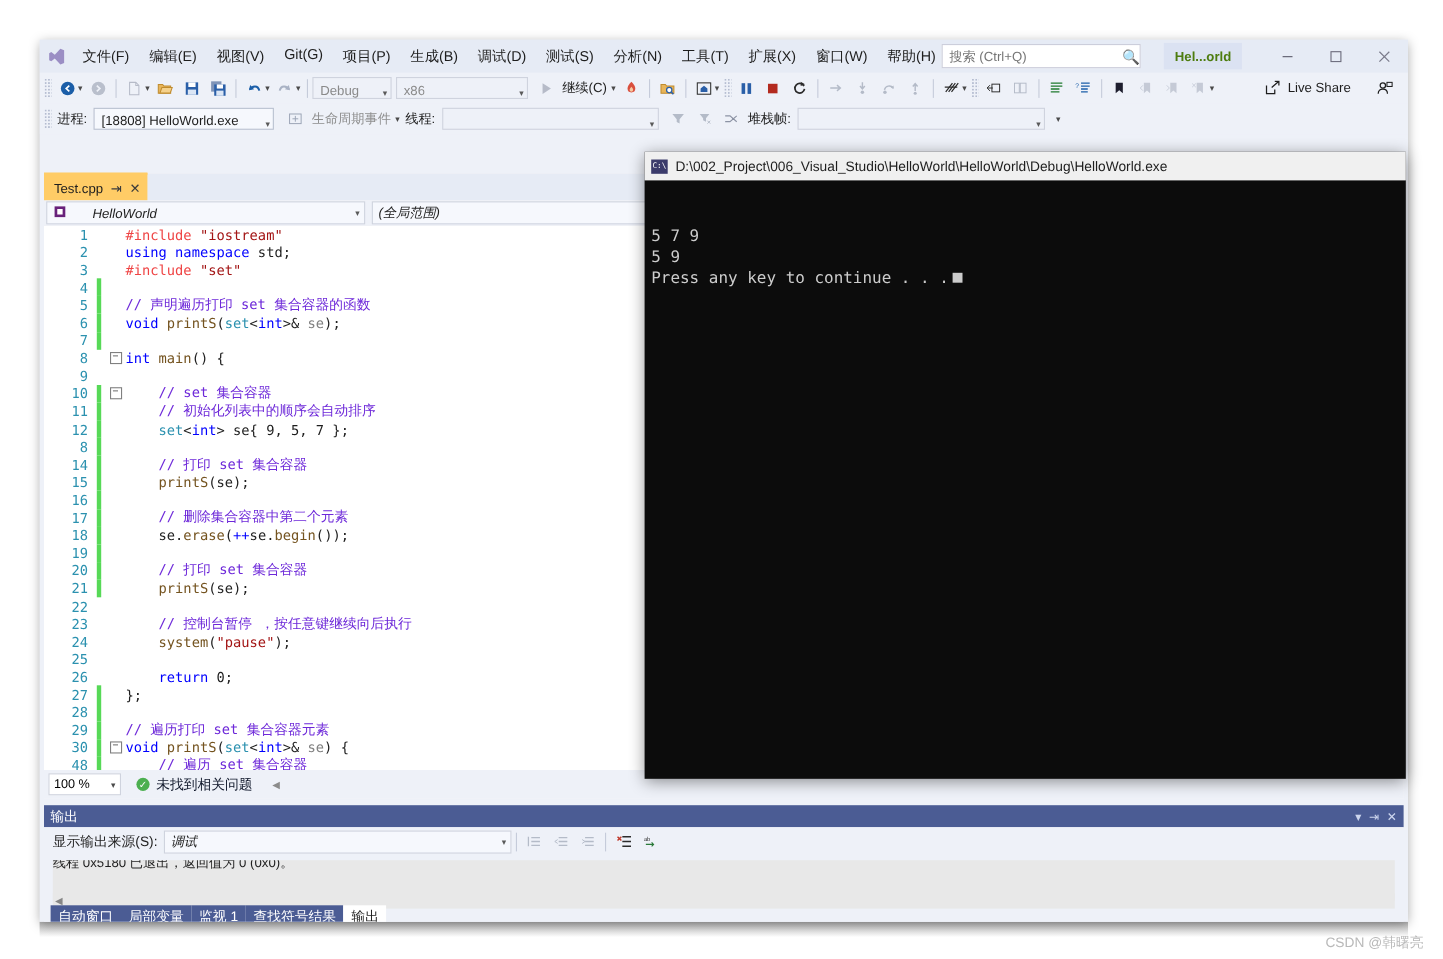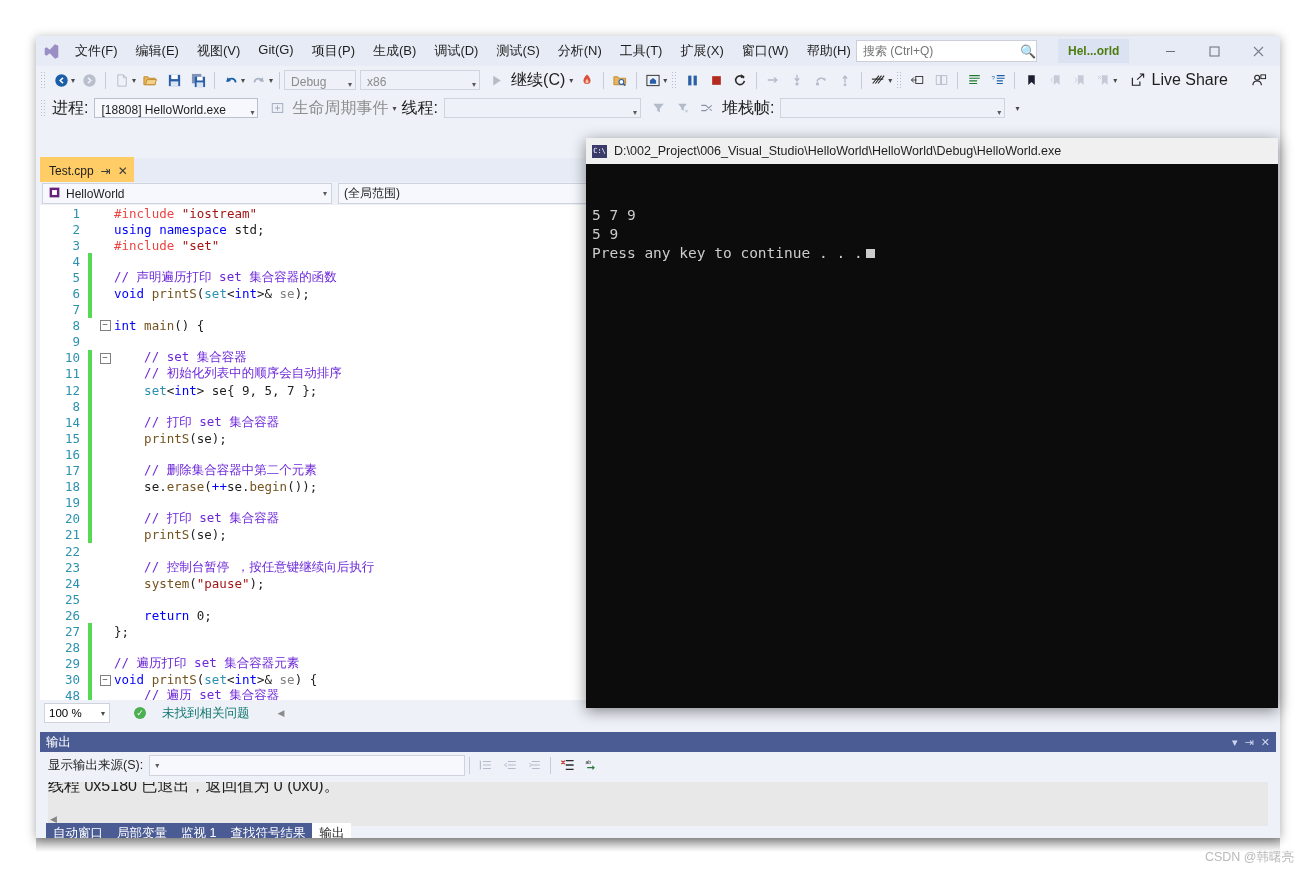--- a/index.html
+++ b/index.html
@@ -52,36 +52,36 @@
   .tb-btn{width:22px;height:22px;display:flex;align-items:center;justify-content:center;margin:0 1px;}
   .tb-sep{width:1px;height:17px;background:#c5cbda;margin:0 4px;}
   .caret{font-size:8px;color:#4a4a4a;margin-left:-2px;margin-right:2px;}
   .combo{
     height:20px;border:1px solid #cfd3de;background:#eef1f8;display:flex;align-items:flex-end;
     justify-content:space-between;padding:0 3px 0 6px;font-size:12px;color:#8a8a8a;box-sizing:border-box;
   }
   .combo.lit{background:#f6f8fd;color:#1e1e1e;border-color:#b9c0d0;}
   .combo .cv{overflow:hidden;white-space:nowrap;}
   .combo .ca{font-size:8px;color:#5a5a5a;}
-  .tb-label{font-size:16px;color:#1e1e1e;margin:0 6px 0 3px;white-space:nowrap;}
+  .tb-label{font-size:12px;color:#1e1e1e;margin:0 6px 0 3px;white-space:nowrap;}
   .tb-label.dim{color:#8e8e8e;}
   
   #doc-area{position:absolute;left:4px;top:122px;width:1236px;height:568px;background:#f5f5f5;}
   .tabstrip{height:24px;background:#e6ebf5;display:flex;align-items:flex-end;}
   .doc-tab{
     height:23px;background:#ffcc66;border-top:2px solid #ffcc66;display:flex;align-items:center;
     padding:0 6px 0 9px;font-size:12px;color:#1e1e1e;gap:7px;
   }
   .doc-tab .pin,.doc-tab .x{font-size:12px;color:#3c3c3c;}
   .navbar{
     height:23px;background:#eef1f8;display:flex;align-items:center;border-bottom:1px solid #cdd3e0;
   }
   .nav-combo{
     height:21px;border:1px solid #cfd3de;background:#f6f8fd;display:flex;align-items:center;
-    padding:0 4px 0 5px;font-size:12px;color:#1e1e1e;box-sizing:border-box;gap:5px;
+    padding:0 4px 0 5px;font-size:12px;color:#1e1e1e;box-sizing:border-box;gap:23px;font-style:italic;
   }
   
   #code-pane{position:absolute;left:0;top:47px;right:0;bottom:26px;background:#ffffff;overflow:hidden;}
   .code-row{height:16.1px;display:flex;align-items:center;font-family:"DejaVu Sans Mono","Liberation Mono",monospace;font-size:12.5px;white-space:pre;}
   .lnum{width:48px;text-align:right;padding-right:8px;color:#2b91af;box-sizing:border-box;}
   .chgbar{width:4px;height:16.1px;margin-right:4px;}
   .chg-g{background:#57d957;}
   .chg-n{background:transparent;}
   .gutter{width:18px;text-align:center;color:#6f6f6f;font-size:10px;position:relative;}
   .codetext{flex:1;}
@@ -90,33 +90,33 @@
   .s{color:#a31515;}         
   .c{color:#6d28d9;}         
   .f{color:#74531f;}         
   .p{color:#1e1e1e;}         
   .v{color:#808080;}         
   .pp{color:#ef4444;}        
   .box{display:inline-block;width:9px;height:9px;border:1px solid #808080;line-height:7px;
        text-align:center;font-size:9px;color:#505050;background:#fff;vertical-align:middle;}
   .vline{position:absolute;left:8px;top:0;bottom:0;width:0;border-left:1px dotted #b9b9b9;}
   
-  .editstat{position:absolute;left:0;right:0;bottom:0;height:26px;background:#eef1f8;display:flex;align-items:center;gap:10px;}
+  .editstat{position:absolute;left:0;right:0;bottom:0;height:26px;background:#eef1f8;display:flex;align-items:center;gap:0;}
   .zoomsel{width:66px;height:20px;margin-left:4px;border:1px solid #cfd3de;background:#fff;display:flex;
            align-items:center;justify-content:space-between;padding:0 4px;font-size:11.5px;box-sizing:border-box;}
   .okdot{width:12px;height:12px;border-radius:50%;background:#4caf50;color:#fff;font-size:9px;
          display:flex;align-items:center;justify-content:center;margin:0 6px 0 14px;}
   
   #output-win{position:absolute;left:4px;top:696px;width:1236px;height:112px;background:#eef1f8;}
   .ow-title{height:20px;background:#4b5c94;color:#fff;display:flex;align-items:center;padding:0 6px;font-size:12.5px;}
   .ow-title .sp{flex:1;}
   .ow-title .ic{color:#cdd6ee;font-size:11px;margin-left:7px;}
   .ow-tools{height:26px;background:#eef1f8;display:flex;align-items:center;padding-left:8px;gap:0;}
   .ow-body{position:absolute;left:8px;right:8px;top:50px;height:36px;background:#e8e8e8;overflow:hidden;
-           font-size:16px;color:#1e1e1e;padding-top:1px;}
+           font-size:12px;color:#1e1e1e;padding-top:1px;}
   .ow-scroll{position:absolute;left:8px;right:8px;top:80px;height:14px;background:#e8e8e8;
              display:flex;align-items:center;}
   .ow-scroll .arr{color:#868686;font-size:9px;margin-left:2px;}
   .ow-tabs{position:absolute;left:0;bottom:0;height:22px;display:flex;align-items:center;gap:0;padding-left:6px;}
   .ow-tab{height:20px;padding:0 7px;display:flex;align-items:center;font-size:12.5px;color:#ffffff;background:#4b5c94;}
   .ow-tab.active{background:#ffffff;color:#1e1e1e;}
   
   #statusbar{position:absolute;left:0;bottom:0;width:100%;height:24px;background:#a0514a;color:#fff;
              display:flex;align-items:center;font-size:12px;}
   #statusbar .left{display:flex;align-items:center;padding-left:8px;gap:8px;}
@@ -540,36 +540,37 @@
             <div class="code-row"><div class="lnum">48</div><div class="chgbar chg-g"></div><div class="gutter"><span class="vline"></span></div><div class="codetext"><span class="c">    // 遍历 set 集合容器</span></div></div>
           </div>
       </div>
 
       <div class="editstat">
         <div class="zoomsel">
           <span>100 %</span>
           <span style="font-size:8px;color:#4a4a4a">▾</span>
         </div>
         <div class="okdot">✓</div>
-        <span style="font-size:12.5px;color:#0f766e">未找到相关问题</span>
+        <span style="font-size:12.5px;color:#0f172a">未找到相关问题</span>
         <span style="margin-left:18px;color:#8b8b8b;font-size:9px">◀</span>
       </div>
     </div>
 
     <div id="output-win">
       <div class="ow-title">
         <span>输出</span>
         <span class="sp"></span>
         <span class="ic">▾</span>
         <span class="ic">⇥</span>
         <span class="ic">✕</span>
       </div>
       <div class="ow-tools">
         <span style="font-size:12.5px;color:#1e1e1e;margin-right:6px">显示输出来源(S):</span>
         <div class="nav-combo" style="width:316px">
+          <span style="flex:1">调试</span>
           <span style="font-size:8px;color:#5a5a5a">▾</span>
         </div>
         <div class="tb-sep"></div>
         <div class="tb-btn">
           <svg width="15" height="14" viewBox="0 0 16 16">
               <path d="M4 4h9M4 8h9M4 12h9" stroke="#b4bbc8" stroke-width="1.3"></path>
               <path d="M1 3v10" stroke="#b4bbc8" stroke-width="1.3"></path>
             </svg>
         </div>
         <div class="tb-btn">

